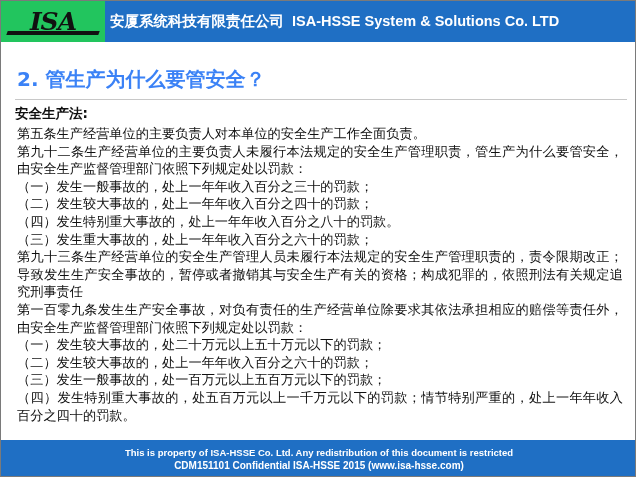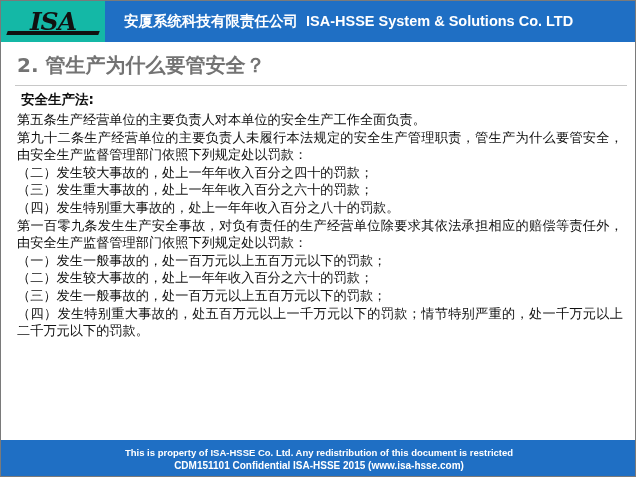--- a/index.html
+++ b/index.html
@@ -29,21 +29,21 @@
     left: 0;
     width: 636px;
     height: 41px;
     background: #1f6fc4;
     display: flex;
     align-items: center;
   }
   .logo-box {
     width: 104px;
     height: 41px;
-    background: #14b8a6;
+    background: #22c55e;
     display: flex;
     align-items: center;
     justify-content: center;
     position: relative;
     overflow: hidden;
   }
   .logo-text {
     font-family: "DejaVu Serif", serif;
     font-weight: bold;
     font-style: italic;
@@ -62,21 +62,21 @@
     height: 4px;
     background: #111111;
     transform: skewX(-20deg);
     z-index: 1;
   }
   .header-title {
     flex: 1;
     color: #ffffff;
     font-size: 14.5px;
     font-weight: bold;
-    padding-left: 19px;
+    padding-left: 5px;
     white-space: nowrap;
     letter-spacing: 0px;
   }
   .header-title .cn {
     font-family: "DejaVu Sans", sans-serif;
   }
   .header-title .en {
     font-family: "Liberation Sans", sans-serif;
     margin-left: 8px;
   }
@@ -87,36 +87,36 @@
     left: 0;
     width: 636px;
     height: 400px;
     padding: 8px 10px 0 14px;
     box-sizing: border-box;
   }
   .slide-title {
     font-family: "DejaVu Sans", sans-serif;
     font-size: 20px;
     font-weight: bold;
-    color: #737373;
-    margin: 2px 0 6px 2px;
+    color: #3b82f6;
+    margin: 16px 0 6px 2px;
     letter-spacing: 0px;
   }
   .title-rule {
     width: 612px;
     height: 1px;
     background: #c8c8c8;
     margin: 0 0 5px 0;
   }
   .subhead {
     font-family: "DejaVu Sans", sans-serif;
     font-size: 13.5px;
     font-weight: bold;
     color: #101010;
-    margin: 0 0 2px 6px;
+    margin: 0 0 2px 0;
   }
   .para {
     font-family: "DejaVu Sans", sans-serif;
     font-size: 13.2px;
     line-height: 17.6px;
     color: #101010;
     margin: 0 4px 0 2px;
     text-align: justify;
   }
   
@@ -160,28 +160,30 @@
     </div>
   </div>
 
   <div class="content">
     <div class="slide-title">2. 管生产为什么要管安全？</div>
     <div class="title-rule"></div>
     <div class="subhead">安全生产法:</div>
 
     <div class="para">第五条生产经营单位的主要负责人对本单位的安全生产工作全面负责。</div>
     <div class="para">第九十二条生产经营单位的主要负责人未履行本法规定的安全生产管理职责，管生产为什么要管安全，由安全生产监督管理部门依照下列规定处以罚款：</div>
+    <div class="para">（一）发生一般事故的，处上一年年收入百分之三十的罚款；</div>
     <div class="para">（二）发生较大事故的，处上一年年收入百分之四十的罚款；</div>
+    <div class="para">（四）发生特别重大事故的，处上一年年收入百分之八十的罚款。</div>
     <div class="para">（三）发生重大事故的，处上一年年收入百分之六十的罚款；</div>
-    <div class="para">（四）发生特别重大事故的，处上一年年收入百分之八十的罚款。</div>
+    <div class="para">第九十三条生产经营单位的安全生产管理人员未履行本法规定的安全生产管理职责的，责令限期改正；导致发生生产安全事故的，暂停或者撤销其与安全生产有关的资格；构成犯罪的，依照刑法有关规定追究刑事责任</div>
     <div class="para">第一百零九条发生生产安全事故，对负有责任的生产经营单位除要求其依法承担相应的赔偿等责任外，由安全生产监督管理部门依照下列规定处以罚款：</div>
-    <div class="para">（一）发生一般事故的，处一百万元以上五百万元以下的罚款；</div>
+    <div class="para">（一）发生较大事故的，处二十万元以上五十万元以下的罚款；</div>
     <div class="para">（二）发生较大事故的，处上一年年收入百分之六十的罚款；</div>
     <div class="para">（三）发生一般事故的，处一百万元以上五百万元以下的罚款；</div>
-    <div class="para">（四）发生特别重大事故的，处五百万元以上一千万元以下的罚款；情节特别严重的，处一千万元以上二千万元以下的罚款。</div>
+    <div class="para">（四）发生特别重大事故的，处五百万元以上一千万元以下的罚款；情节特别严重的，处上一年年收入百分之四十的罚款。</div>
   </div>
 
   <div class="footer">
     <div class="footer-line1">This is property of ISA-HSSE Co. Ltd. Any redistribution of this document is restricted</div>
     <div class="footer-line2">CDM151101 Confidential   ISA-HSSE 2015  (www.isa-hsse.com)</div>
   </div>
 
 </div>
 
 </body></html>

